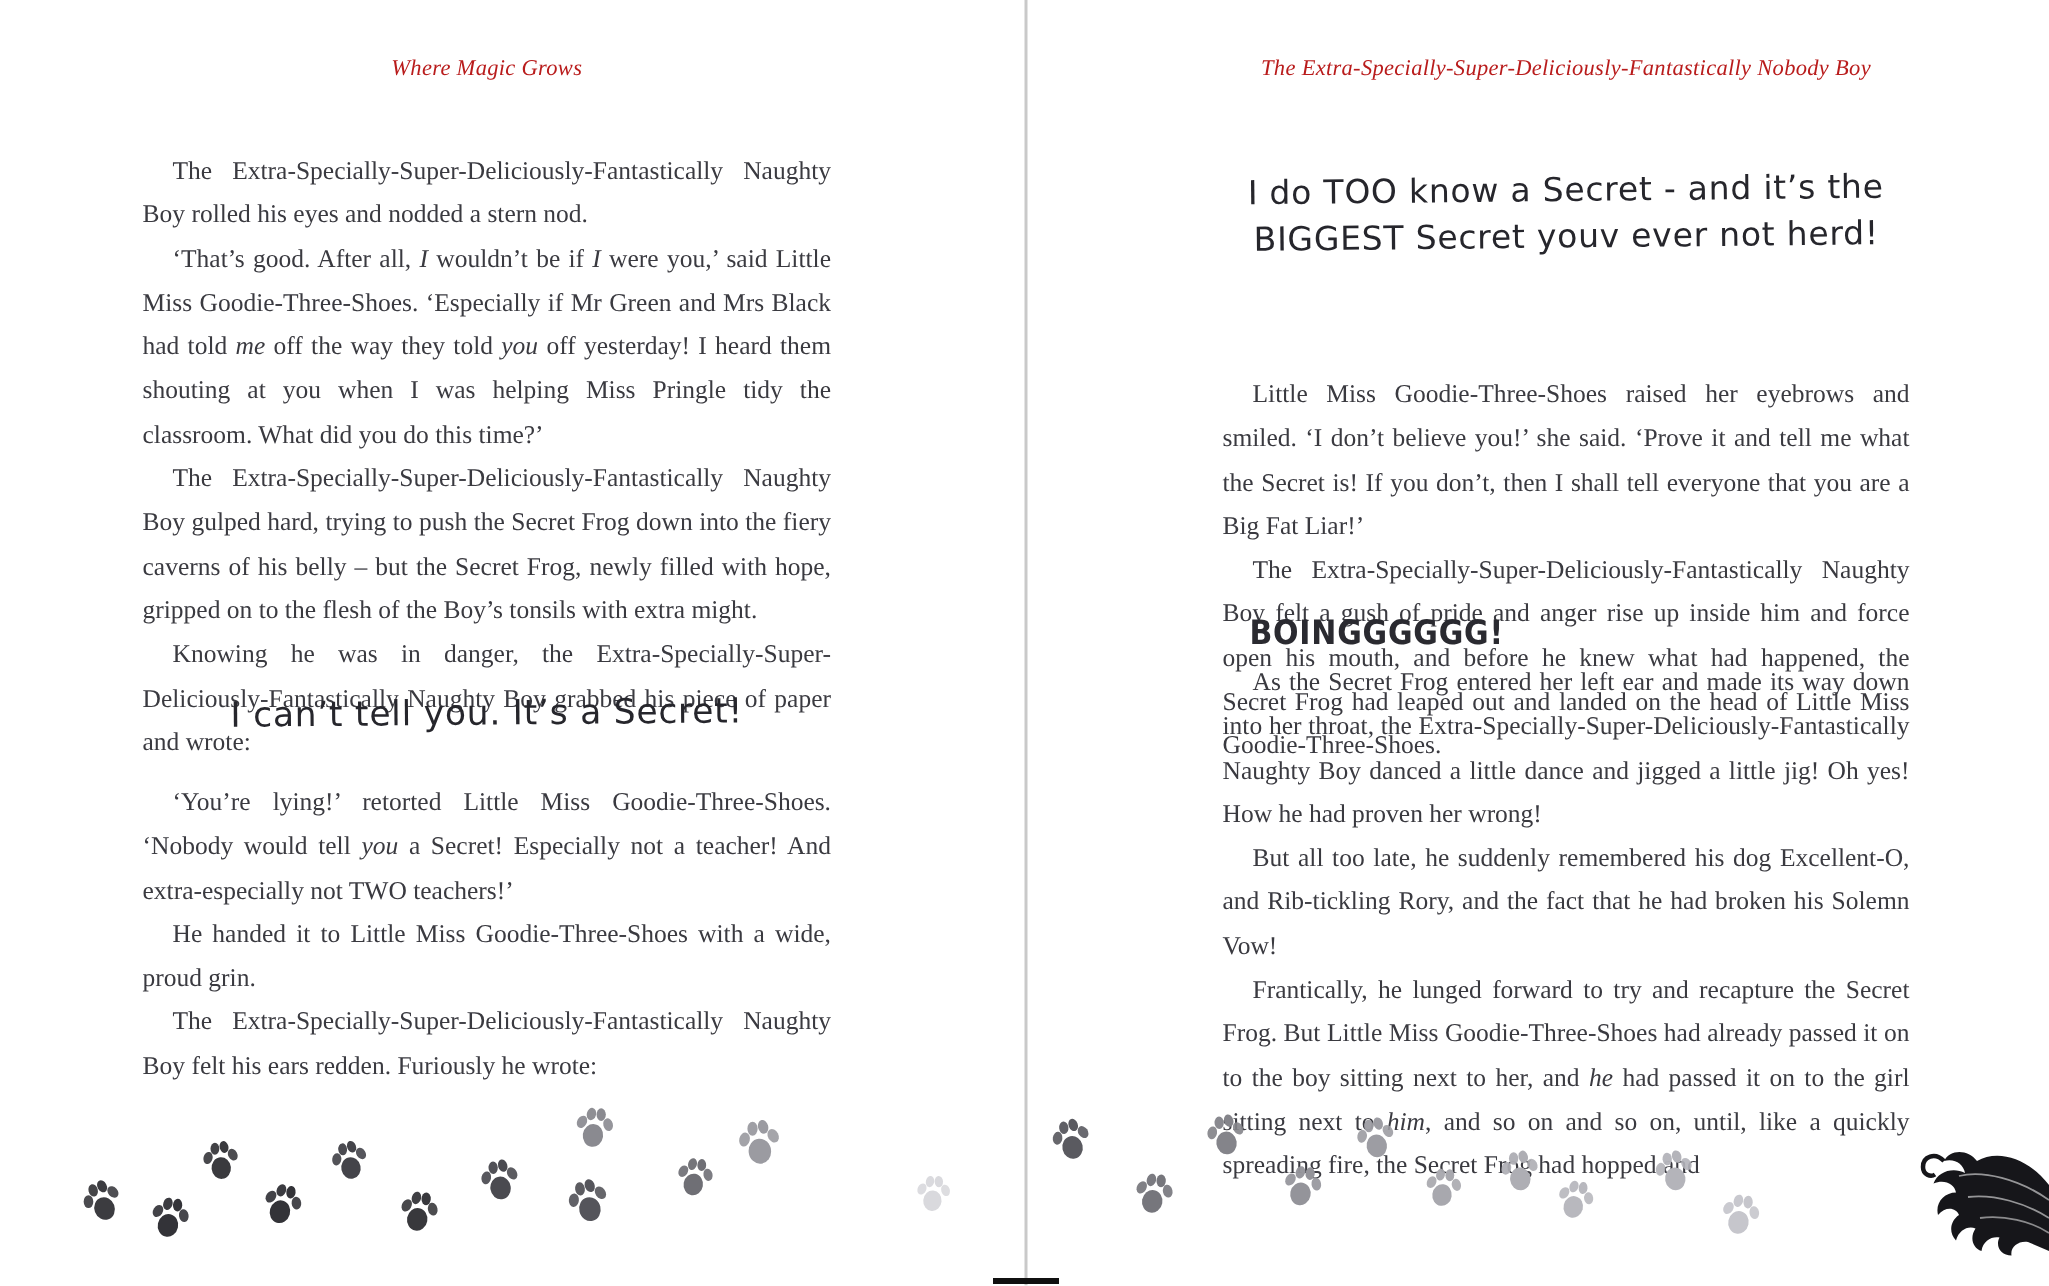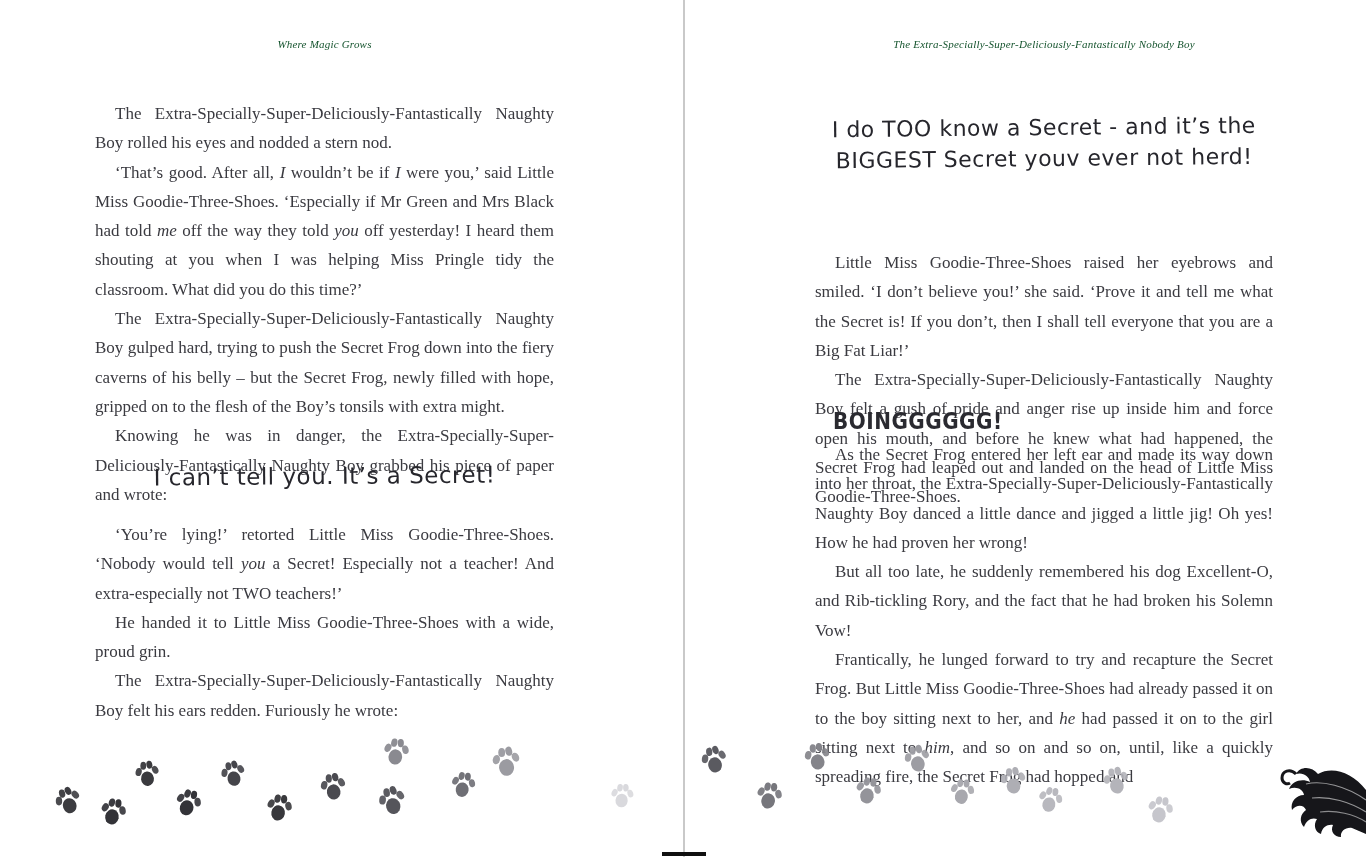--- a/index.html
+++ b/index.html
@@ -12,22 +12,22 @@
     color:#3a3a40;
   }
   .page{position:absolute;top:0;height:857px;}
   .page-left{left:95px;width:459px;}
   .page-right{left:815px;width:458px;}
 
   .running-header{
     position:absolute;top:38px;left:0;width:100%;
     text-align:center;
     font-style:italic;
-    font-size:11px;
-    color:#14532d;
+    font-size:15px;
+    color:#b91c1c;
     letter-spacing:0.2px;
   }
 
   .body-text{
     position:absolute;left:0;width:100%;
     text-align:justify;
     font-size:17px;
     line-height:29.3px;
   }
   .body-text p{margin:0;text-indent:20px;}

